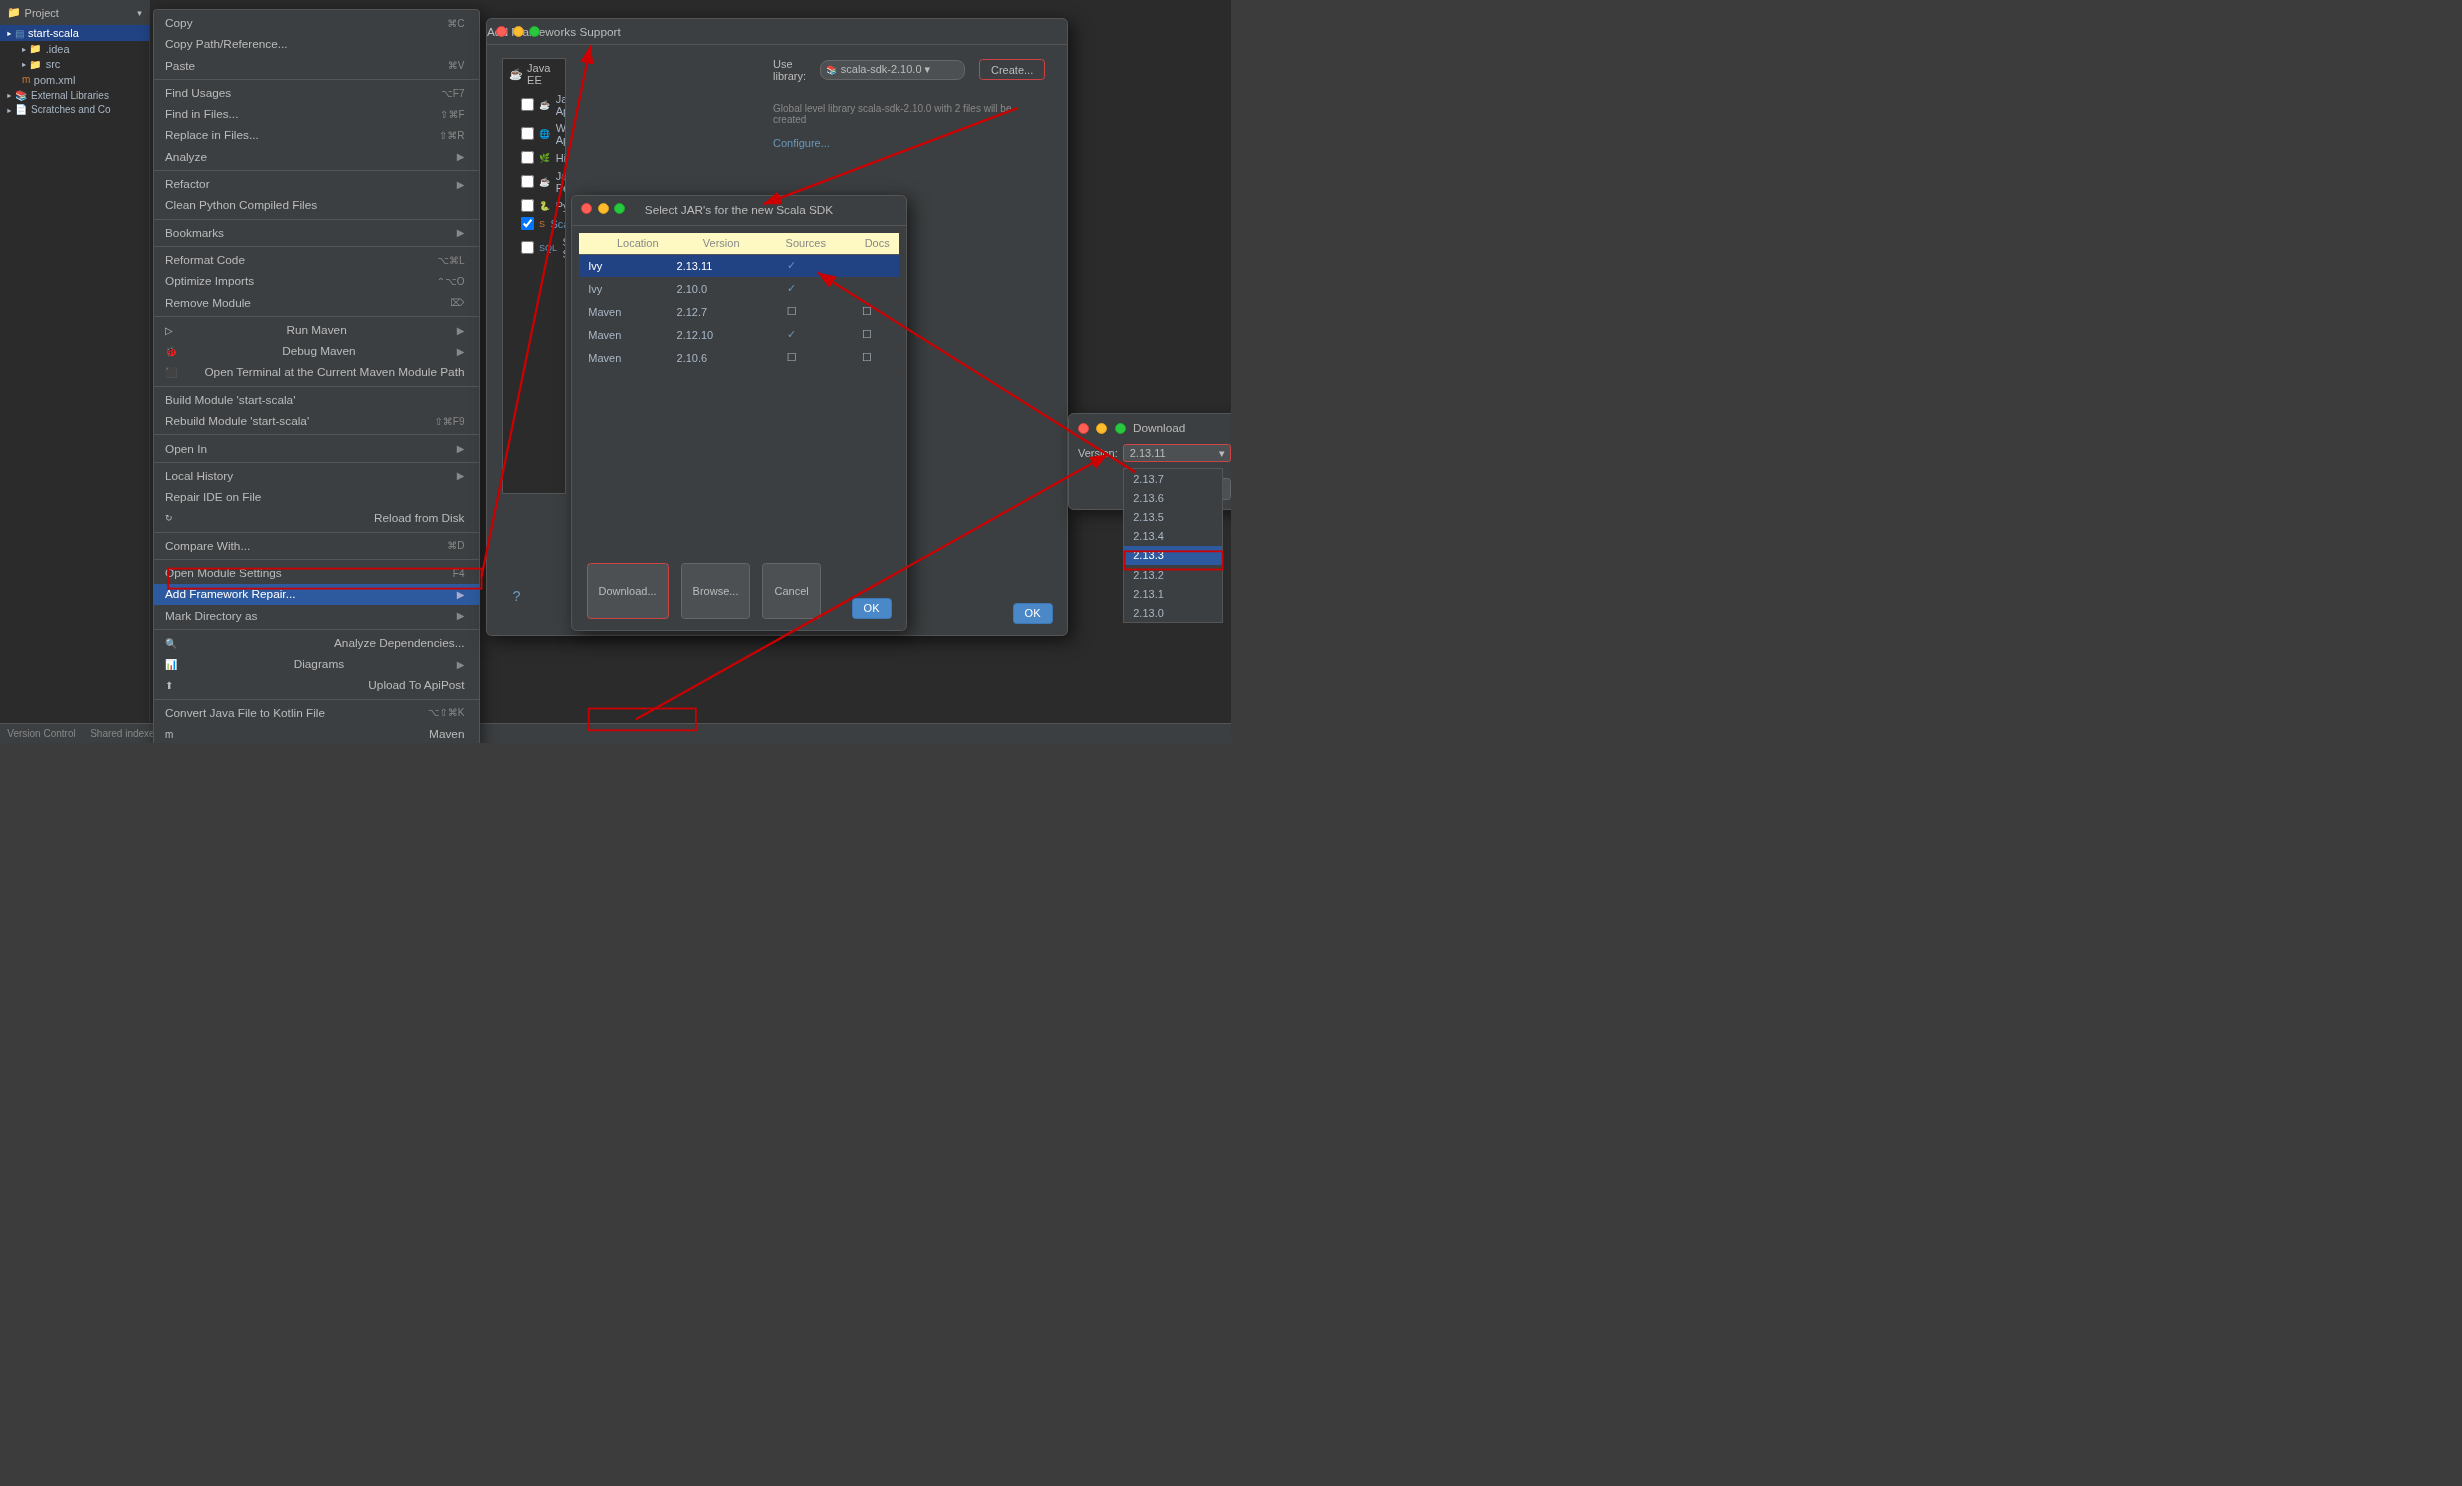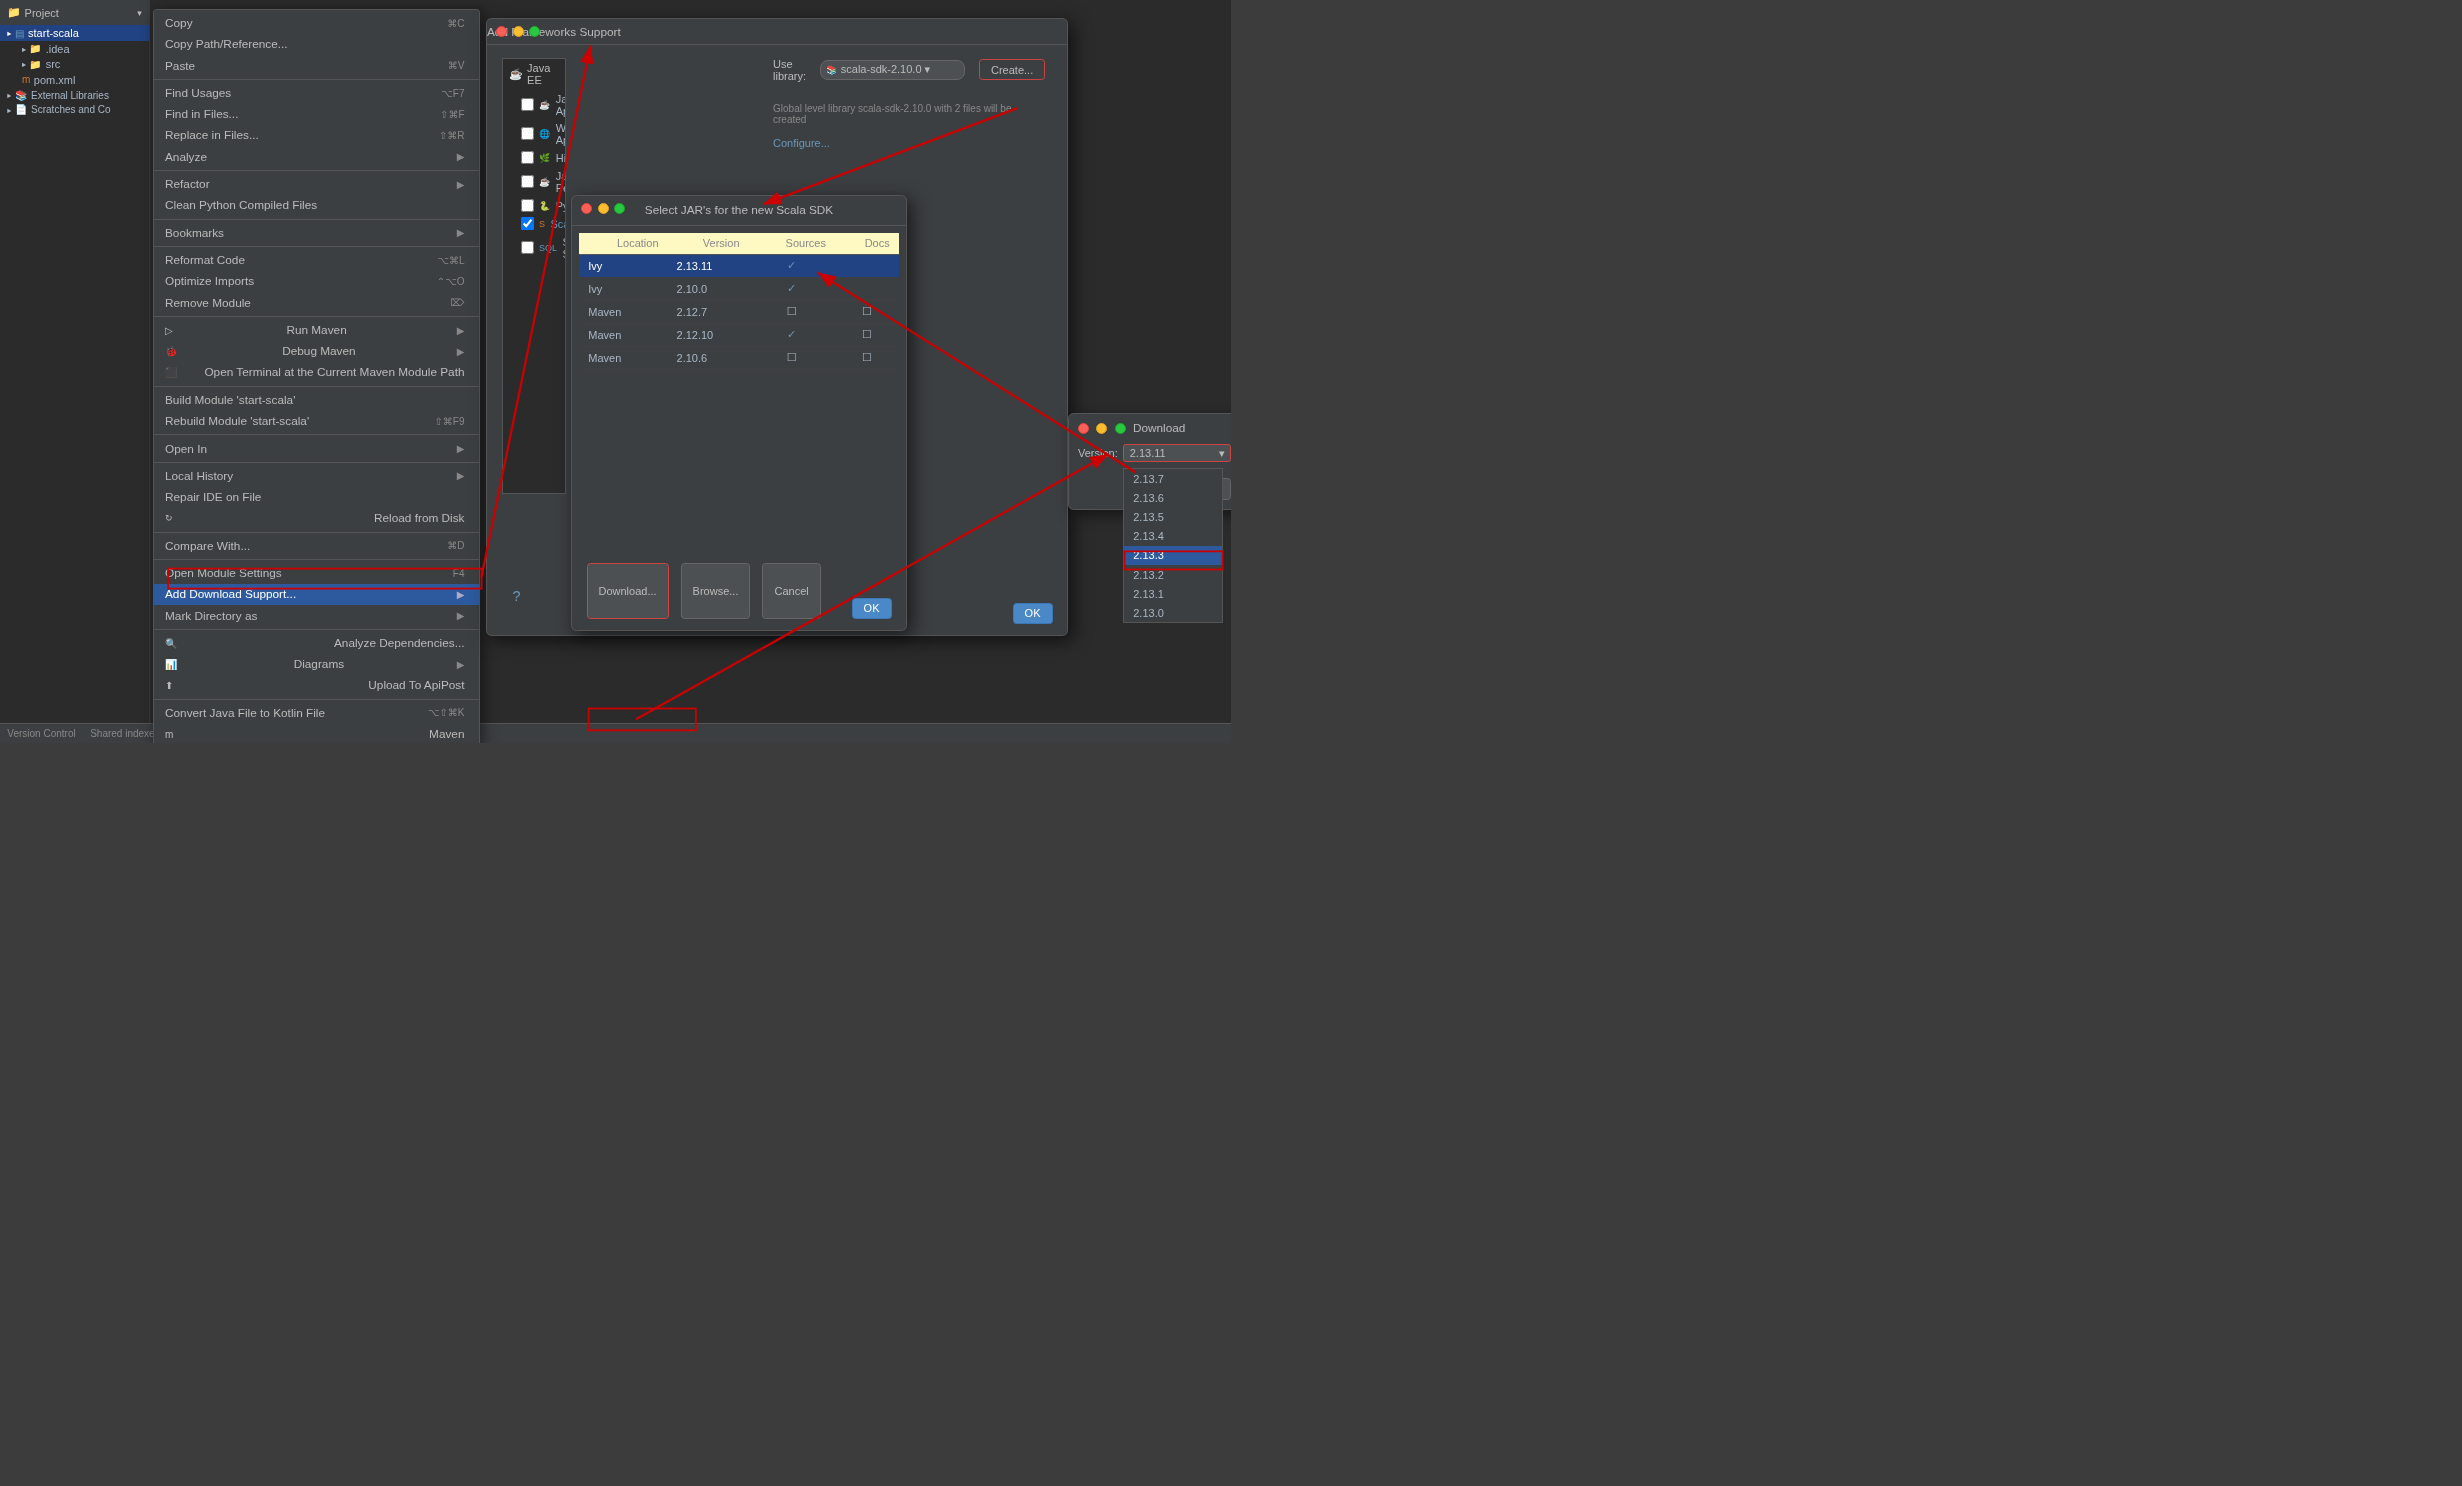--- a/index.html
+++ b/index.html
@@ -538,21 +538,21 @@
   <div class="menu-item">
     <span>Compare With...</span>
     <span class="shortcut">⌘D</span>
   </div>
   <div class="menu-separator"></div>
   <div class="menu-item">
     <span>Open Module Settings</span>
     <span class="shortcut">F4</span>
   </div>
   <div class="menu-item highlighted">
-    <span>Add Download Support...</span>
+    <span>Add Framework Repair...</span>
     <span style="color:#aac; font-size:10px;">▶</span>
   </div>
   <div class="menu-item">
     <span>Mark Directory as</span>
     <span class="arrow">▶</span>
   </div>
   <div class="menu-separator"></div>
   <div class="menu-item">
     <span style="margin-right:3.6px; font-size:10px;">🔍</span>
     <span>Analyze Dependencies...</span>

